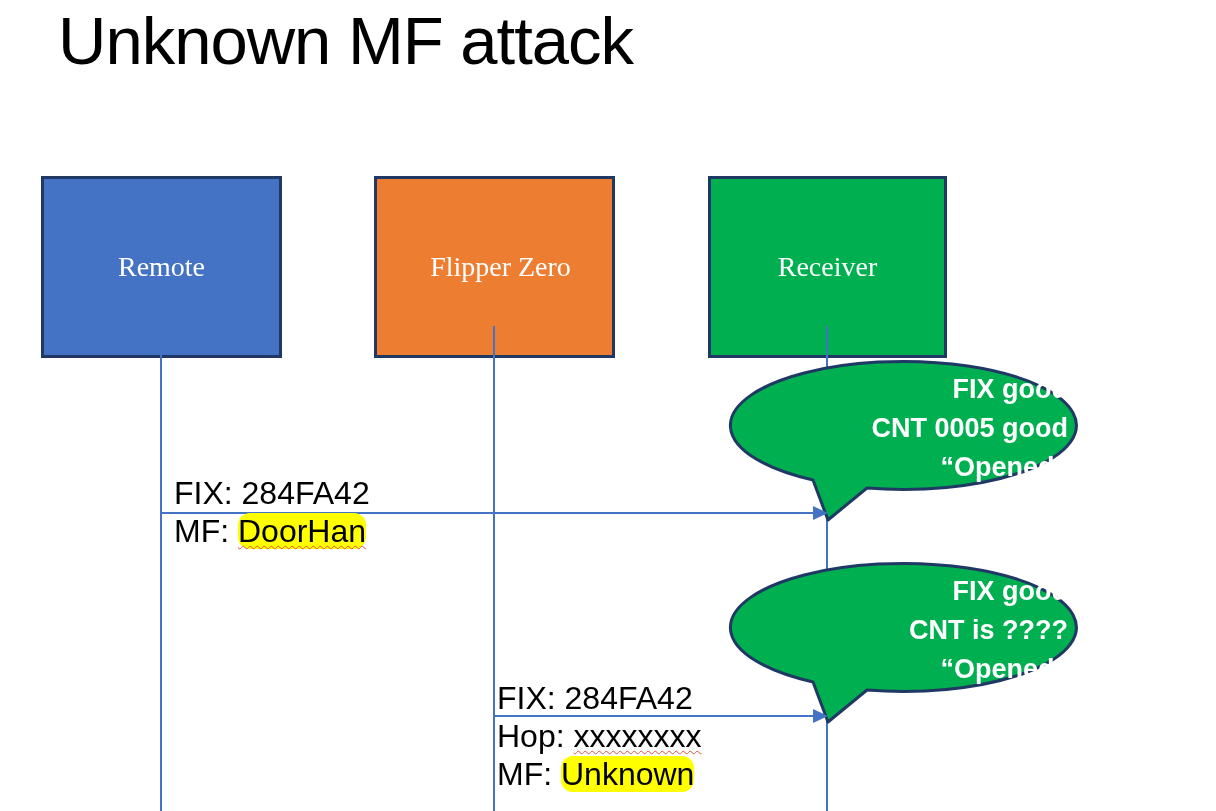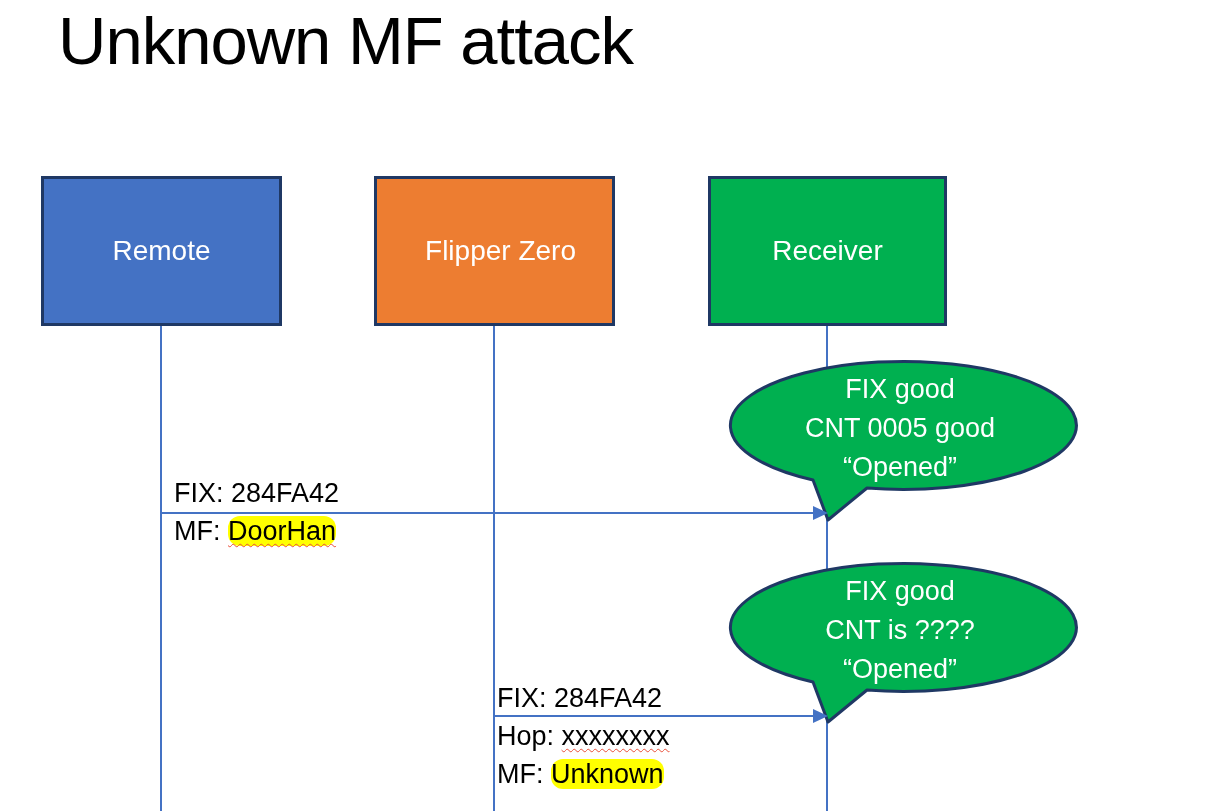--- a/index.html
+++ b/index.html
@@ -5,51 +5,51 @@
   html,body{margin:0;padding:0;background:#fff;}
   .slide{
     position:relative;width:1216px;height:811px;background:#ffffff;overflow:hidden;
     font-family:"Liberation Sans",sans-serif;
   }
   .title{
     position:absolute;left:58px;top:2px;margin:0;
     font-size:67px;font-weight:300;color:#000;letter-spacing:-1px;white-space:nowrap;
   }
   .actor{
-    position:absolute;top:176px;height:150px;box-sizing:border-box;
+    position:absolute;top:176px;height:182px;box-sizing:border-box;
     border:3px solid #1F3864;display:flex;align-items:center;justify-content:center;
-    color:#fff;font-size:28px;
+    color:#fff;font-size:28px;font-family:Liberation Serif, serif;
   }
   .actor-remote{left:41px;width:241px;background:#4472C4;}
   .actor-flipper{left:374px;width:241px;background:#ED7D31;padding-left:12px;}
   .actor-receiver{left:708px;width:239px;background:#00B050;text-align:center;}
   .lifeline{position:absolute;top:326px;bottom:0;width:2px;background:#4472C4;}
   .ll-remote{left:160px;}
   .ll-flipper{left:493px;}
   .ll-receiver{left:826px;}
   .callout{position:absolute;}
   .callout-1{left:718px;top:353px;}
   .callout-2{left:718px;top:555px;}
   .callout-text{
-    position:absolute;width:336px;text-align:center;
-    color:#fff;font-size:27px;line-height:39px;white-space:nowrap;
+    position:absolute;width:336px;text-align:right;
+    color:#fff;font-size:27px;line-height:39px;white-space:nowrap;font-weight:bold;
   }
   .ct-1{left:732px;top:370px;}
   .ct-2{left:732px;top:572px;}
   .msg-line{position:absolute;height:2px;background:#4472C4;}
   .msg-line-1{left:161px;top:512px;width:652px;}
   .msg-line-2{left:494px;top:715px;width:319px;}
   .arrowhead{
     position:absolute;width:0;height:0;
     border-top:7px solid transparent;border-bottom:7px solid transparent;
     border-left:15px solid #4472C4;
   }
   .ah-1{left:813px;top:506px;}
   .ah-2{left:813px;top:709px;}
-  .msg{position:absolute;font-size:27px;line-height:38px;color:#000;white-space:nowrap;}
+  .msg{position:absolute;font-size:32px;line-height:38px;color:#000;white-space:nowrap;}
   .msg-1{left:174px;top:474px;}
   .msg-2{left:497px;top:679px;}
   .hl{background:#FFFF00;border-radius:12px;}
   .wavy{
     text-decoration-line:underline;text-decoration-style:wavy;
     text-decoration-color:#E8503A;text-decoration-thickness:1px;
     text-underline-offset:3px;
   }
 </style>
 </head>

